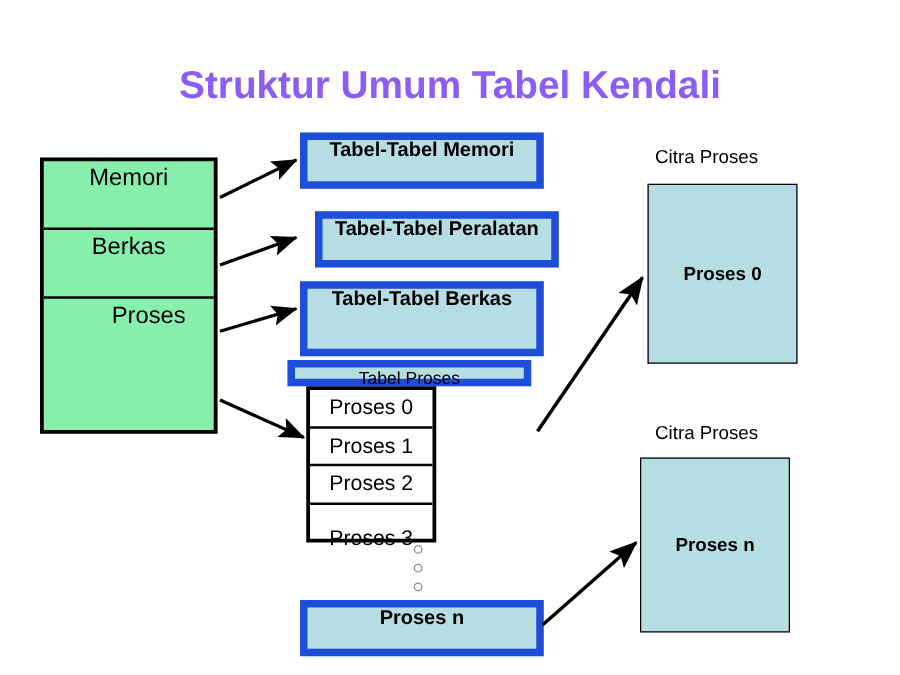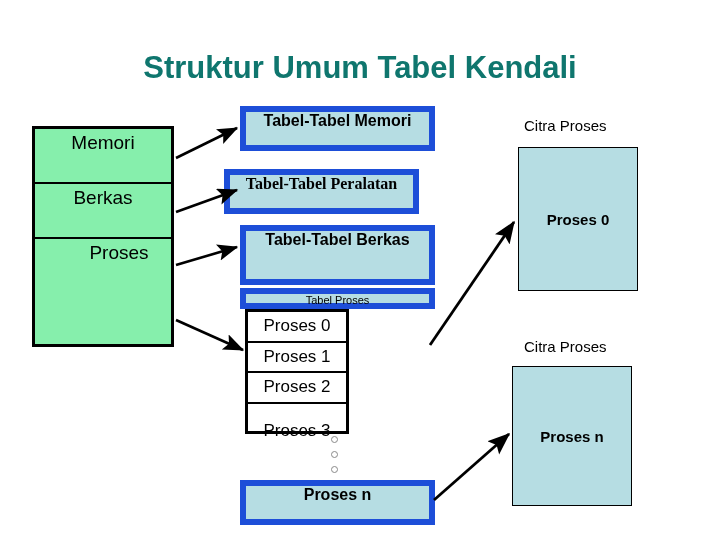--- a/index.html
+++ b/index.html
@@ -18,21 +18,21 @@
   }
   #title {
     position: absolute;
     left: 0;
     top: 50px;
     width: 720px;
     text-align: center;
     font-size: 31px;
     font-weight: bold;
     letter-spacing: 0px;
-    color: #0f766e;
+    color: #8b5cf6;
   }
 
   
   #left-stack {
     position: absolute;
     left: 32px;
     top: 126px;
     width: 142px;
     height: 221px;
     border: 3px solid #000000;
@@ -61,25 +61,25 @@
     background: #b6dde3;
     border: 6px solid #1d4ed8;
     box-sizing: border-box;
     display: flex;
     align-items: flex-start;
     justify-content: center;
     font-size: 16px;
     font-weight: bold;
   }
   #tb-memori   { left: 240px; top: 106px; width: 195px; height: 45px; }
-  #tb-peralatan{ left: 224px; top: 169px; width: 195px; height: 45px; font-family: Liberation Serif, serif; }
+  #tb-peralatan{ left: 252px; top: 169px; width: 195px; height: 45px; }
   #tb-berkas   { left: 240px; top: 225px; width: 195px; height: 60px; }
   #tb-header-proses {
-    left: 240px; top: 288px; width: 195px; height: 21px;
-    font-size: 11px; font-weight: normal;
+    left: 230px; top: 288px; width: 195px; height: 21px;
+    font-size: 14px; font-weight: normal;
   }
   #tb-proses-n { left: 240px; top: 480px; width: 195px; height: 45px; }
 
   
   #proses-table {
     position: absolute;
     left: 245px;
     top: 309px;
     width: 104px;
     height: 125px;

